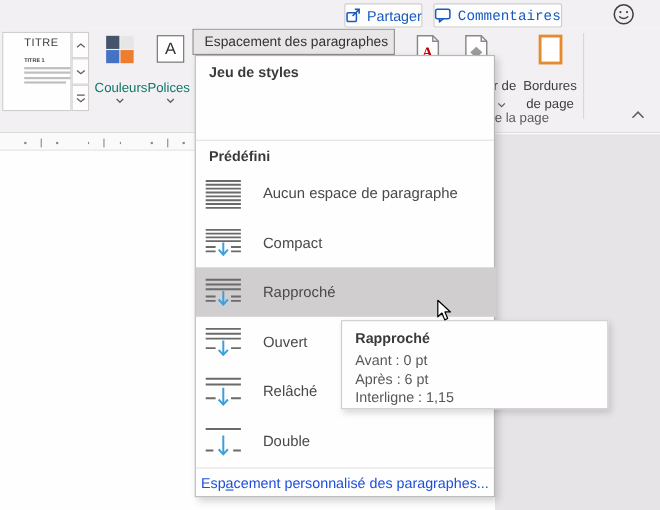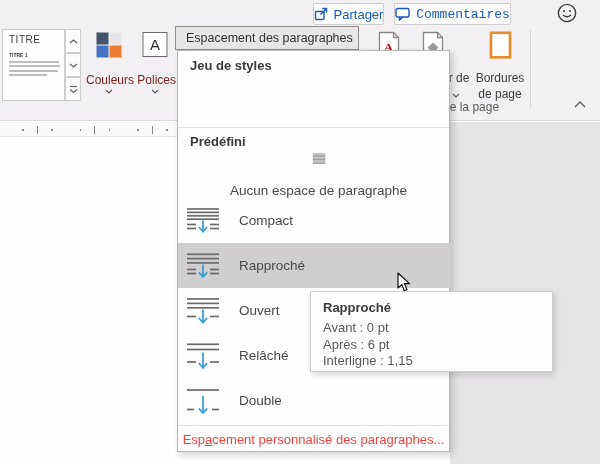--- a/index.html
+++ b/index.html
@@ -14,30 +14,30 @@
           font-size:13px; cursor:default; }
   .pill svg { flex:0 0 auto; }
   .share-pill { left:313px; width:71px; }
   .comments-pill { left:394px; width:117px;font-family:Liberation Mono, monospace; }
   .smiley { position:absolute; left:556px; top:2px; width:22px; height:22px; }
 
   
   .ribbon { position:absolute; left:0; top:26px; width:600px; height:95px; background:var(--ribbon_bg);
             border-bottom:1px solid #DDDBDC; z-index:1; }
   .style-gallery { position:absolute; left:2px; top:3px; width:63px; height:72px; background:#FEFEFE;
-                   border:1px solid #CFCDCE; overflow:hidden; padding:4px 6px; }
+                   border:1px solid #CFCDCE; overflow:hidden; padding:4px 19px; }
   .sg-title { font-size:10px; letter-spacing:.5px; color:#3A3A3A; }
   .sg-h1 { font-size:5px; font-weight:bold; color:#3A3A3A; margin-top:7px; }
   .sg-bar { height:2px; background:#8A8A8A; opacity:.55; margin-top:2.5px; }
   .gal-btns { position:absolute; left:65px; top:3px; width:16px; height:72px; }
   .gal-btn { position:absolute; left:0; width:16px; height:24px; background:#FDFDFD; border:1px solid #CFCDCE;
              display:flex; align-items:center; justify-content:center; }
   .big-btn { position:absolute; top:3px; height:78px; display:block; }
   .bb-icon { position:absolute; top:3px; left:50%; transform:translateX(-50%); }
-  .bb-label { position:absolute; top:44px; width:100%; text-align:right; font-size:12px; color:#7f1d1d; }
+  .bb-label { position:absolute; top:44px; width:100%; text-align:left; font-size:12px; color:#0f766e; }
   .bb-chev { position:absolute; top:60px; left:50%; transform:translateX(-50%); }
   .colors-btn { left:86px; width:46px; }
   .fonts-btn { left:134px; width:42px; }
   .fonts-box { width:25px; height:25px; background:#FEFEFE; border:1.5px solid #6A6A6A; display:flex;
                align-items:center; justify-content:center; font-size:15px; color:#303030; }
   .spacing-btn { position:absolute; left:175px; top:0px; width:184px; height:24px; background:#E8E6E7;
                  border:1px solid #8F8D8E; display:flex; align-items:center; gap:5px; padding:0 5px;
                  font-size:12.5px; color:#333; white-space:nowrap; overflow:hidden; }
   .tall-btn { position:absolute; top:2px; height:80px; }
   .wm-btn { left:370px; width:40px; }
@@ -68,23 +68,23 @@
   .mh-1 { top:7px; } .mh-2 { top:83px; }
   .menu-sep { position:absolute; left:0; width:100%; height:1px; background:#E3E1E2; }
   .ms-1 { top:76px; } .ms-2 { top:374px; }
   .mi-default { position:absolute; left:0; top:26px; width:273px; height:50px; display:flex; align-items:center; }
   .pardef-box { position:absolute; left:5px; top:4px; width:42px; height:42px; background:#D2D0D1;
                 border:1px solid #A8A6A7; display:flex; align-items:center; justify-content:center; }
   .mi-default .mi-label { position:absolute; left:61px; }
   .mi-label { font-size:13.5px; color:#4A4948; white-space:nowrap; }
   .mi { position:absolute; left:0; width:273px; height:45px; display:flex; align-items:center; gap:19px; padding-left:8px; }
   .mi.hl { background:var(--highlight_gray); }
-  .mi-0{top:102px;flex-direction:column;} .mi-1{top:147px;} .mi-2{top:192px;} .mi-3{top:237px;} .mi-4{top:282px;} .mi-5{top:327px;}
+  .mi-0{top:102px;} .mi-1{top:147px;} .mi-2{top:192px;} .mi-3{top:237px;} .mi-4{top:282px;} .mi-5{top:327px;}
   .menu-footer { position:absolute; left:0; top:378px; width:100%; height:22px; line-height:22px;
-                 text-align:center; font-size:13px; color:#ef4444; }
+                 text-align:center; font-size:13px; color:#1d4ed8; }
   .accel { text-decoration:underline; }
 
   
   .tooltip { position:absolute; left:310px; top:291px; width:243px; height:81px; background:#FEFEFE;
              border:1px solid #CFCDD0; box-shadow:2px 3px 6px rgba(0,0,0,.15); z-index:20; padding:8px 12px; }
   .tt-title { font-size:13px; font-weight:bold; color:#3B3A39; margin-bottom:5px; }
   .tt-line { font-size:13px; color:#5A5856; line-height:16.5px; }
 
   .cursor { position:absolute; left:397px; top:272px; z-index:40; }
 </style>

